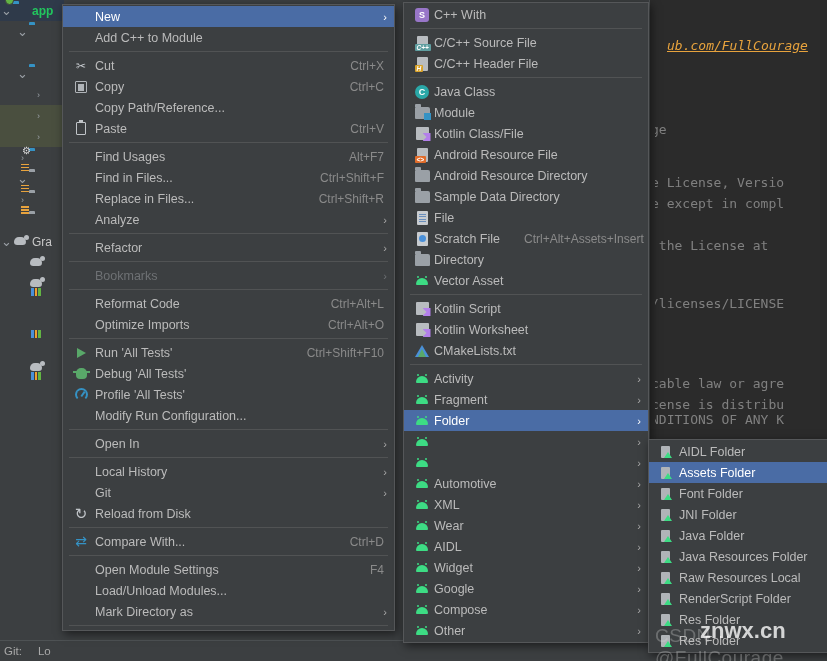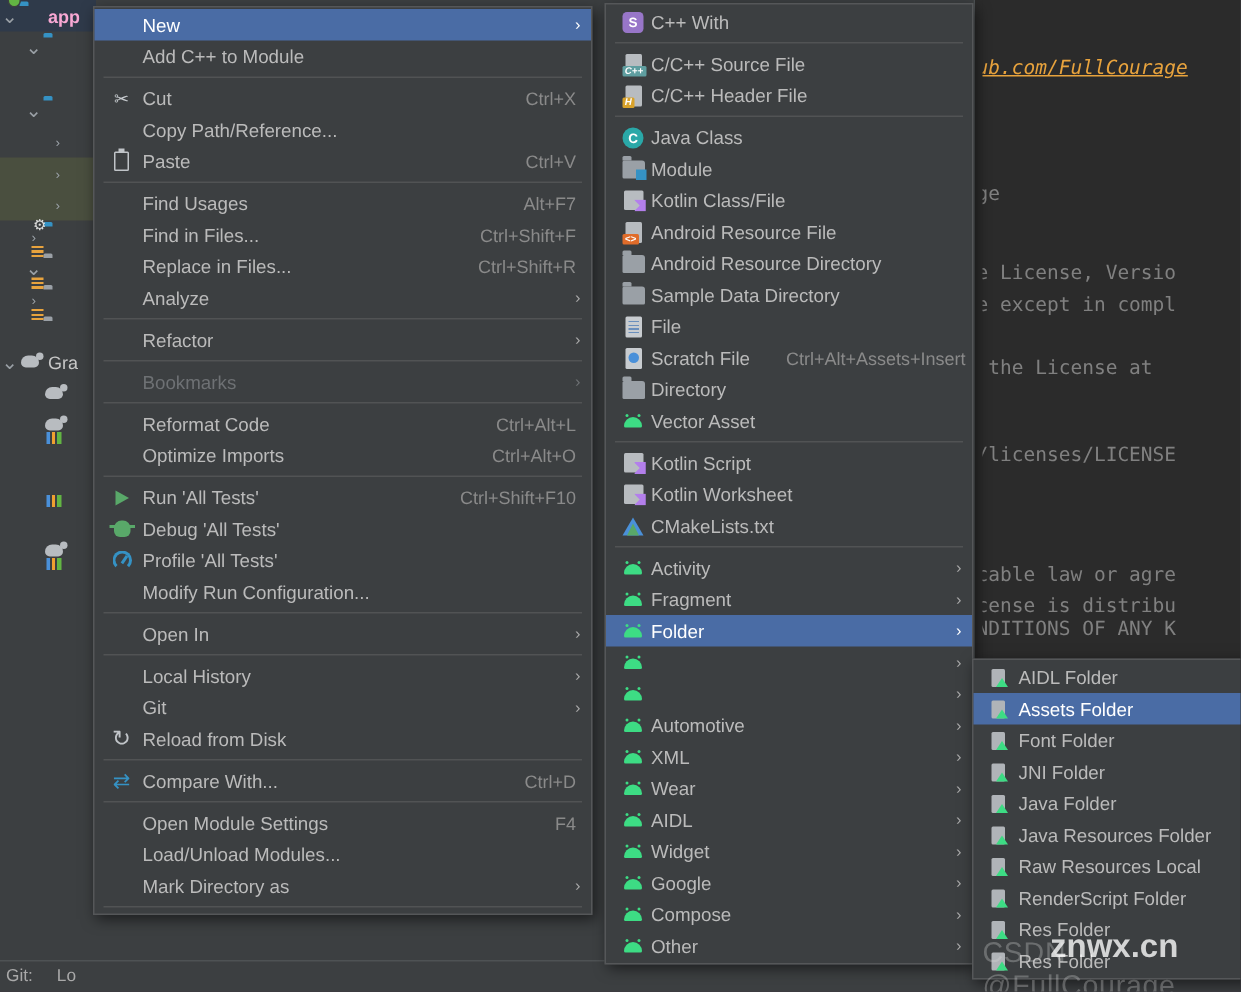--- a/index.html
+++ b/index.html
@@ -133,37 +133,37 @@
   #wm2 { left:700px; top:618px; font-size:22px; font-weight:bold; color:rgba(255,255,255,.78); }
 </style>
 </head>
 <body>
 
 <div id="ide">
 
   <div id="editorbg"></div>
   <div id="gutterline"></div>
   <div id="editor">
-      <div class="cline url" style="top: 38px; left: -4px;">ub.com/FullCourage</div>
+      <div class="cline url" style="top: 38px; left: -4px; padding-left: 16px;">ub.com/FullCourage</div>
       <div class="cline" style="top: 122px; left: -4px;">ge</div>
       <div class="cline" style="top: 175px; left: -4px;">e License, Versio</div>
       <div class="cline" style="top: 196px; left: -4px;">e except in compl</div>
       <div class="cline" style="top: 238px; left: -4px;"> the License at</div>
       <div class="cline" style="top: 296px; left: -4px;">/licenses/LICENSE</div>
       <div class="cline" style="top: 376px; left: -4px;">cable law or agre</div>
       <div class="cline" style="top: 397px; left: -4px;">cense is distribu</div>
       <div class="cline" style="top: 412px; left: -4px;">NDITIONS OF ANY K</div>
     </div>
 
   <div id="tree">
       <div class="trow sel" style="top: 0px;">
         <span style="width: 0px; flex: 0 0 auto;"></span>
         <span class="arrow" style="font-size: 13px; line-height: 6px;">⌄</span>
         <span class="ic"><span class="fold teal badge"></span></span>
-        <span class="lbl" style="font-weight: bold; color: #f9a8d4;">app</span>
+        <span class="lbl" style="font-weight: bold; color: #22c55e;">app</span>
       </div>
       <div class="trow" style="top: 21px;">
         <span style="width: 16px; flex: 0 0 auto;"></span>
         <span class="arrow" style="font-size: 13px; line-height: 6px;">⌄</span>
         <span class="ic"><span class="fold teal"></span></span>
       </div>
       <div class="trow" style="top: 42px;">
         <span style="width: 32px; flex: 0 0 auto;"></span>
         <span class="arrow"></span>
       </div>
@@ -264,20 +264,27 @@
       </div>
       <div class="msep"></div>
       <div class="mi">
         <span class="mic">
           <span class="i-scissors"></span>
         </span>
         <span class="mtxt">Cut</span>
         <span class="msc">Ctrl+X</span>
       </div>
       <div class="mi">
+        <span class="mic">
+          <span class="i-copy"></span>
+        </span>
+        <span class="mtxt">Copy</span>
+        <span class="msc">Ctrl+C</span>
+      </div>
+      <div class="mi">
         <span class="mic"></span>
         <span class="mtxt">Copy Path/Reference...</span>
       </div>
       <div class="mi">
         <span class="mic">
           <span class="i-paste"></span>
         </span>
         <span class="mtxt">Paste</span>
         <span class="msc">Ctrl+V</span>
       </div>

